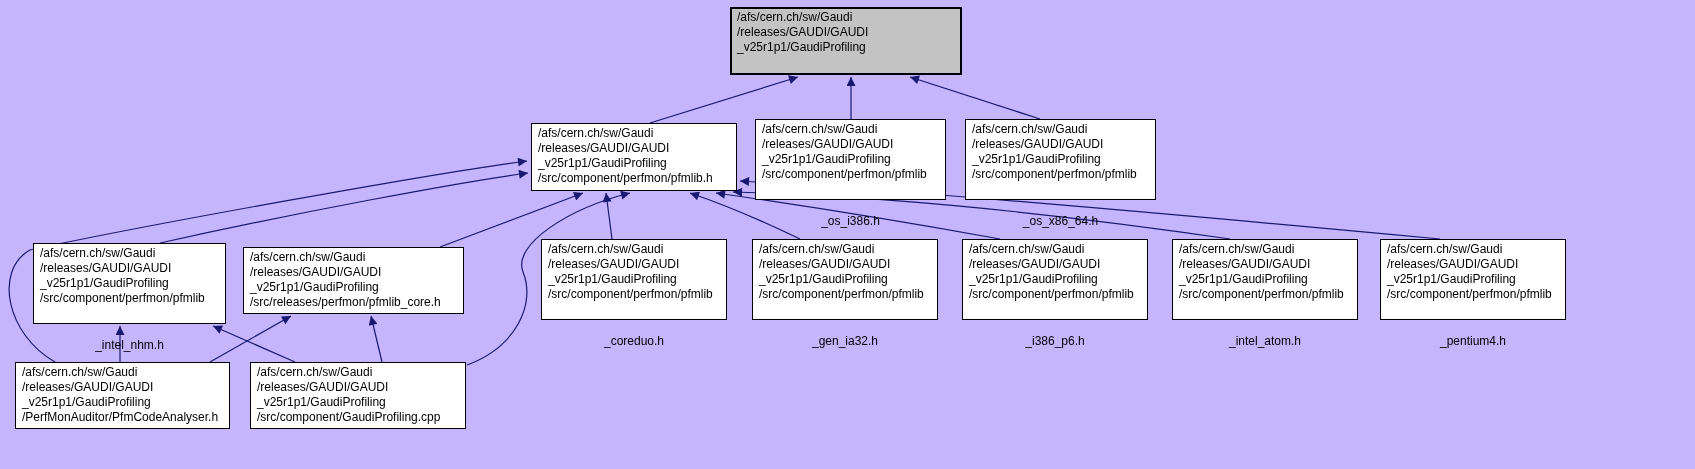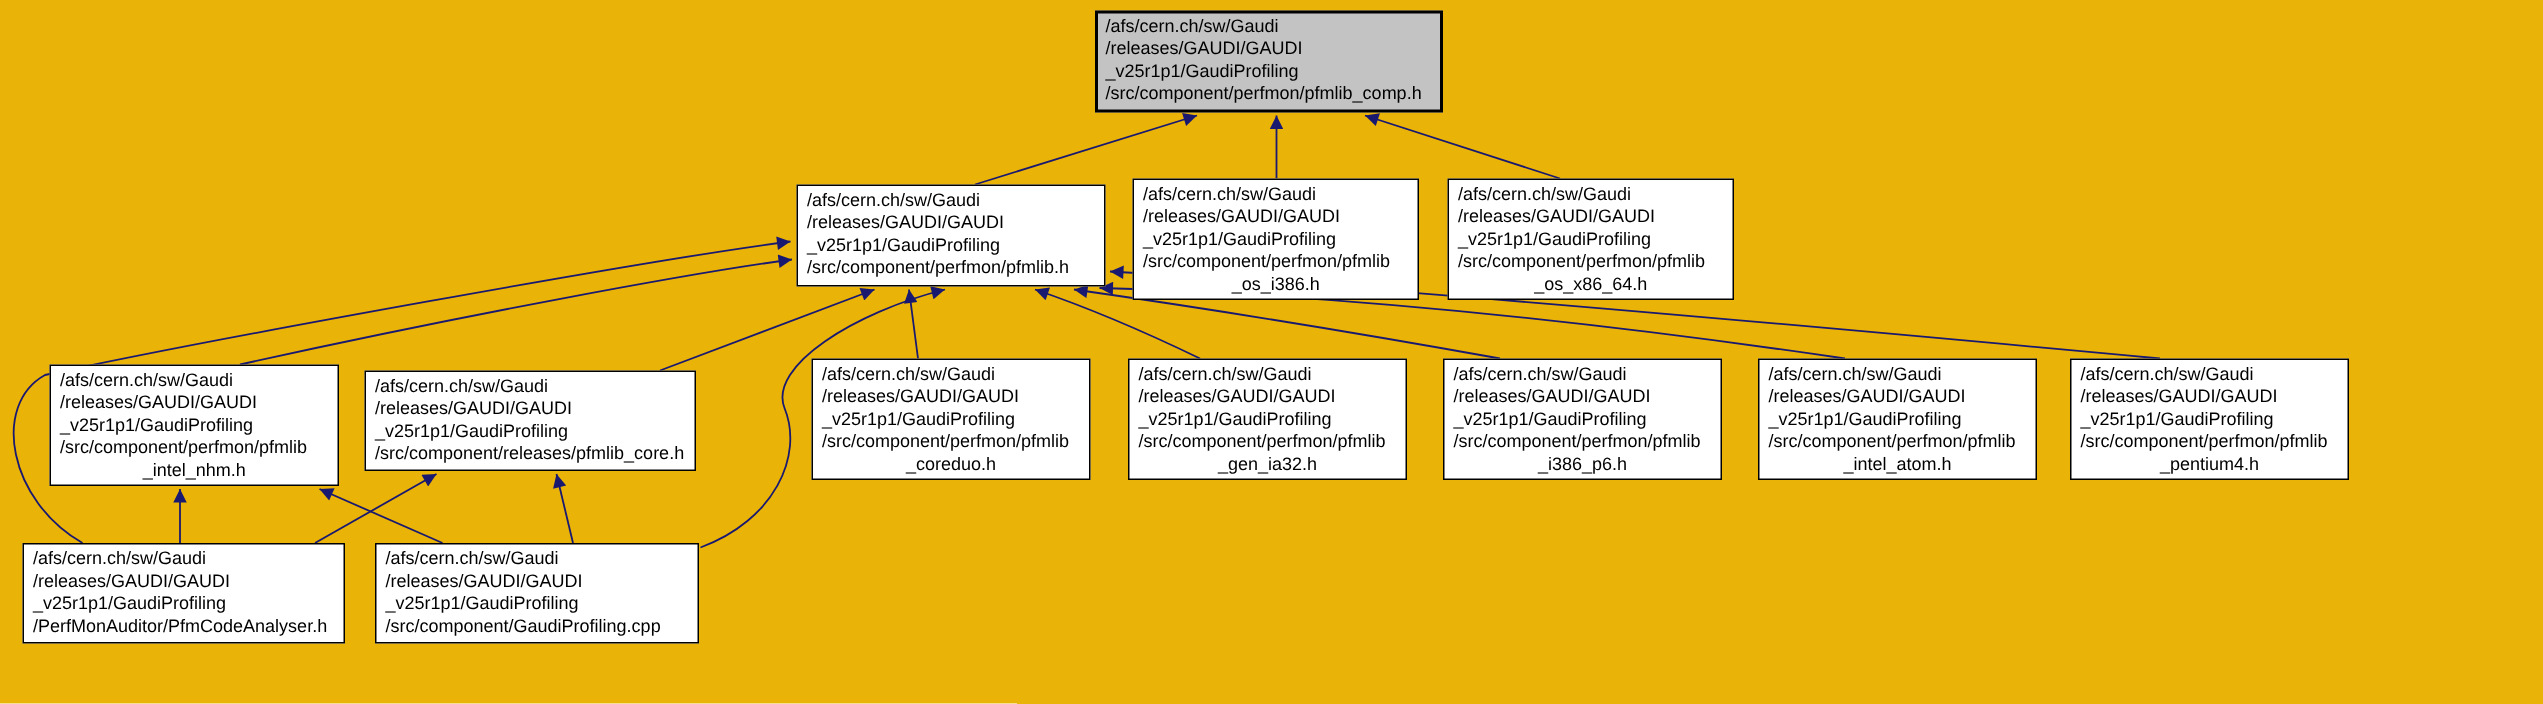--- a/index.html
+++ b/index.html
@@ -1,19 +1,19 @@
 <!DOCTYPE html>
 <html><head>
 <meta charset="utf-8">
 <style>
   html,body{margin:0;padding:0;background:#ffffff;}
   .canvas{
     position:relative;
     width:1695px;height:469px;
-    background:#eab308;
+    background:#c4b5fd;
     font-family:"Liberation Sans", sans-serif;
     overflow:hidden;
   }
   .node{
     position:absolute;
     box-sizing:border-box;
     background:#ffffff;
     border:1px solid #000000;
     padding:2px 6px;
     font-size:12px;
@@ -23,21 +23,21 @@
   }
   .node.highlighted{
     border-width:2px;
     padding:1px 5px;
   }
   .node .ln{
     display:block;
     white-space:nowrap;
     text-align:left;
   }
-  .node .ln.center{ text-align:center; }
+  .node .ln.center{ text-align:center;margin-top:32px; }
   svg.edges{
     position:absolute;
     left:0;top:0;
     pointer-events:none;
   }
   path.edge{
     fill:none;
     stroke-width:1.2px;
   }
 </style>
@@ -65,21 +65,20 @@
       <path d="M467,365 C516,347 536,304 523,272 C512,244 570,208 630,193" class="edge" stroke="#191970" marker-end="url(#arrowhead)"></path>
       <path d="M120,362 L120,326" class="edge" stroke="#191970" marker-end="url(#arrowhead)"></path>
       <path d="M295,362 L213,326" class="edge" stroke="#191970" marker-end="url(#arrowhead)"></path>
       <path d="M210,362 L291,316" class="edge" stroke="#191970" marker-end="url(#arrowhead)"></path>
       <path d="M382,362 L371,316" class="edge" stroke="#191970" marker-end="url(#arrowhead)"></path>
     </svg>
     <div class="node highlighted" style="left: 730px; top: 7px; width: 232px; height: 68px; border-color: rgb(0, 0, 0); background: rgb(195, 195, 195);">
       <span class="ln">/afs/cern.ch/sw/Gaudi</span>
       <span class="ln">/releases/GAUDI/GAUDI</span>
       <span class="ln">_v25r1p1/GaudiProfiling</span>
-      <span class="ln">/src/component/perfmon/pfmlib_comp.h</span>
     </div>
     <div class="node" style="left: 531px; top: 123px; width: 206px; height: 68px; border-color: rgb(0, 0, 0); background: rgb(255, 255, 255);">
       <span class="ln">/afs/cern.ch/sw/Gaudi</span>
       <span class="ln">/releases/GAUDI/GAUDI</span>
       <span class="ln">_v25r1p1/GaudiProfiling</span>
       <span class="ln">/src/component/perfmon/pfmlib.h</span>
     </div>
     <div class="node" style="left: 755px; top: 119px; width: 191px; height: 81px; border-color: rgb(0, 0, 0); background: rgb(255, 255, 255);">
       <span class="ln">/afs/cern.ch/sw/Gaudi</span>
       <span class="ln">/releases/GAUDI/GAUDI</span>
@@ -98,21 +97,21 @@
       <span class="ln">/afs/cern.ch/sw/Gaudi</span>
       <span class="ln">/releases/GAUDI/GAUDI</span>
       <span class="ln">_v25r1p1/GaudiProfiling</span>
       <span class="ln">/src/component/perfmon/pfmlib</span>
       <span class="ln center">_intel_nhm.h</span>
     </div>
     <div class="node" style="left: 243px; top: 247px; width: 221px; height: 67px; border-color: rgb(0, 0, 0); background: rgb(255, 255, 255);">
       <span class="ln">/afs/cern.ch/sw/Gaudi</span>
       <span class="ln">/releases/GAUDI/GAUDI</span>
       <span class="ln">_v25r1p1/GaudiProfiling</span>
-      <span class="ln">/src/component/releases/pfmlib_core.h</span>
+      <span class="ln">/src/releases/perfmon/pfmlib_core.h</span>
     </div>
     <div class="node" style="left: 541px; top: 239px; width: 186px; height: 81px; border-color: rgb(0, 0, 0); background: rgb(255, 255, 255);">
       <span class="ln">/afs/cern.ch/sw/Gaudi</span>
       <span class="ln">/releases/GAUDI/GAUDI</span>
       <span class="ln">_v25r1p1/GaudiProfiling</span>
       <span class="ln">/src/component/perfmon/pfmlib</span>
       <span class="ln center">_coreduo.h</span>
     </div>
     <div class="node" style="left: 752px; top: 239px; width: 186px; height: 81px; border-color: rgb(0, 0, 0); background: rgb(255, 255, 255);">
       <span class="ln">/afs/cern.ch/sw/Gaudi</span>

